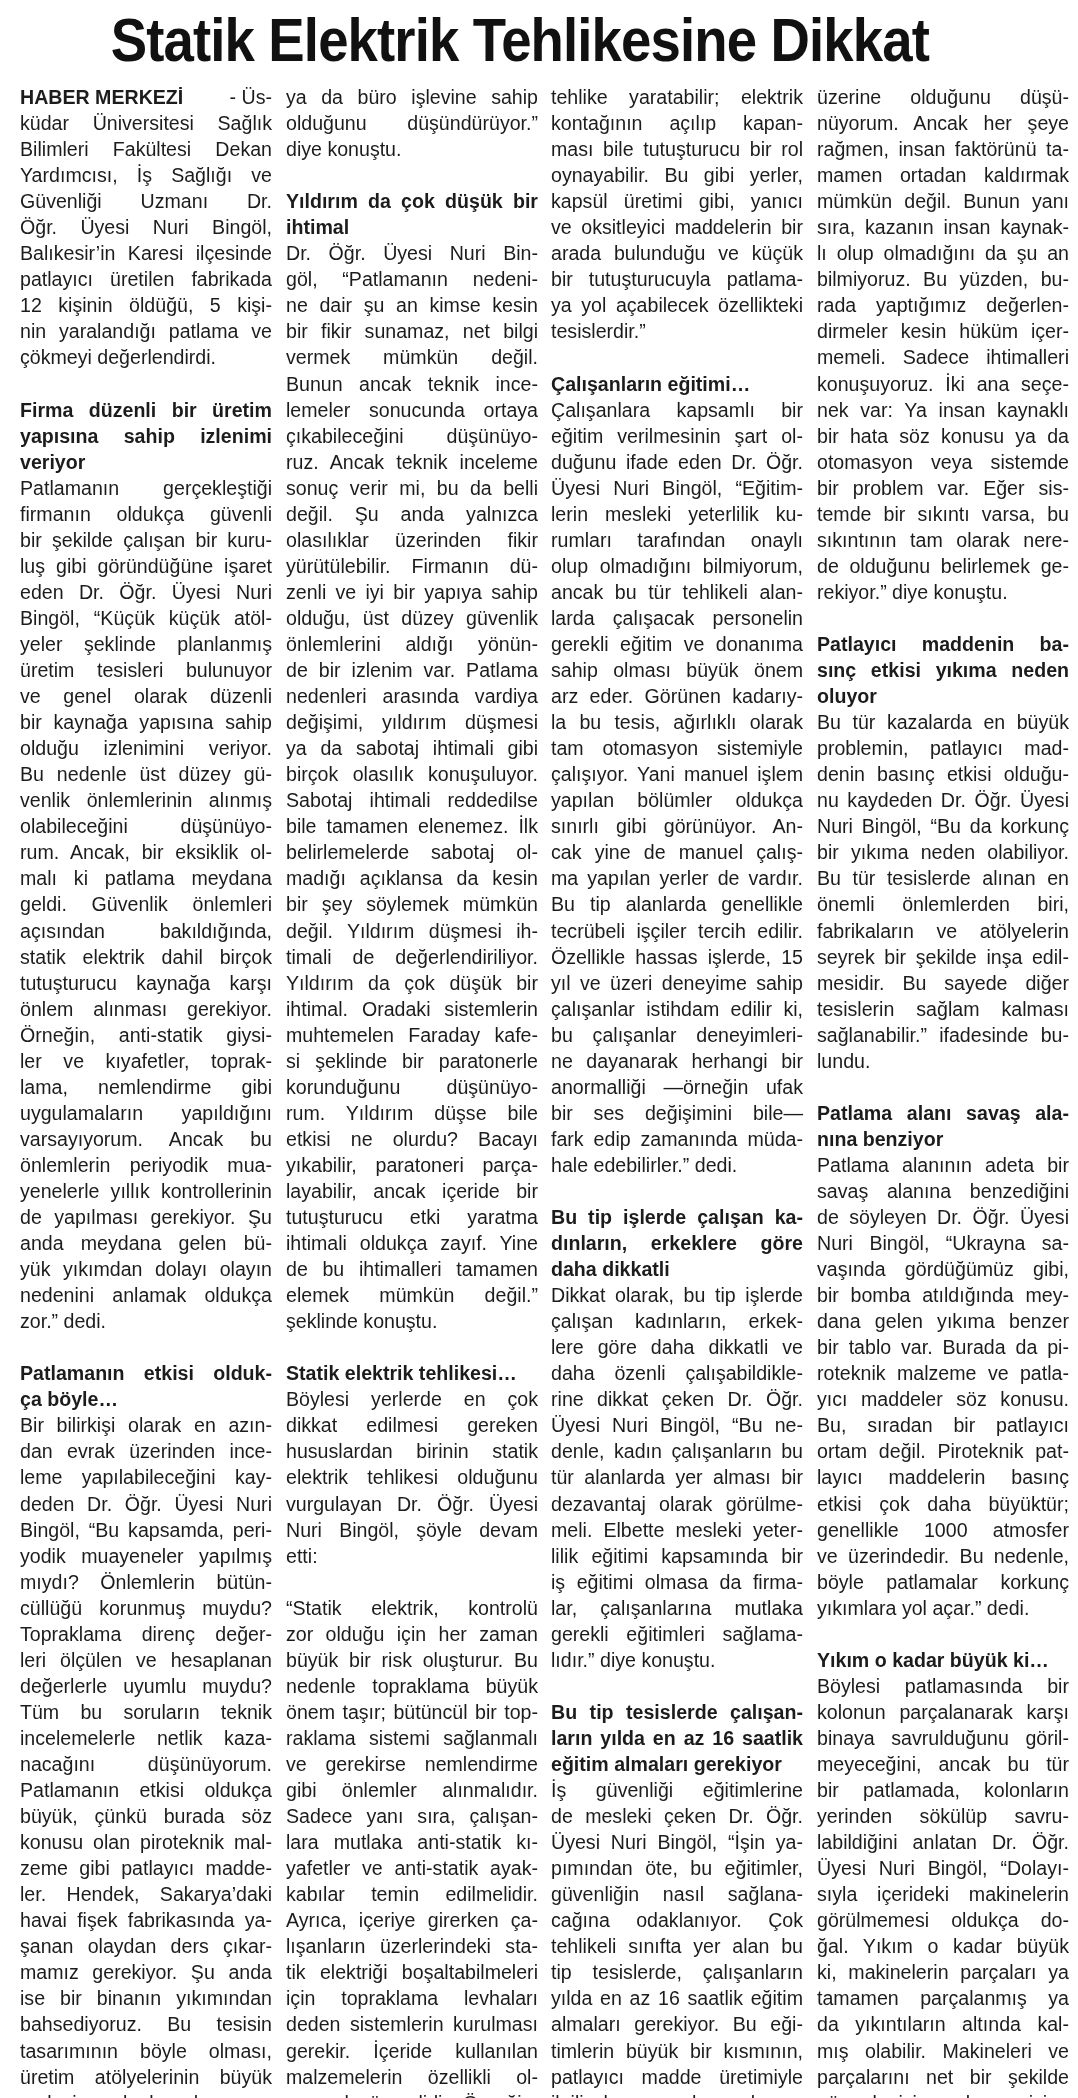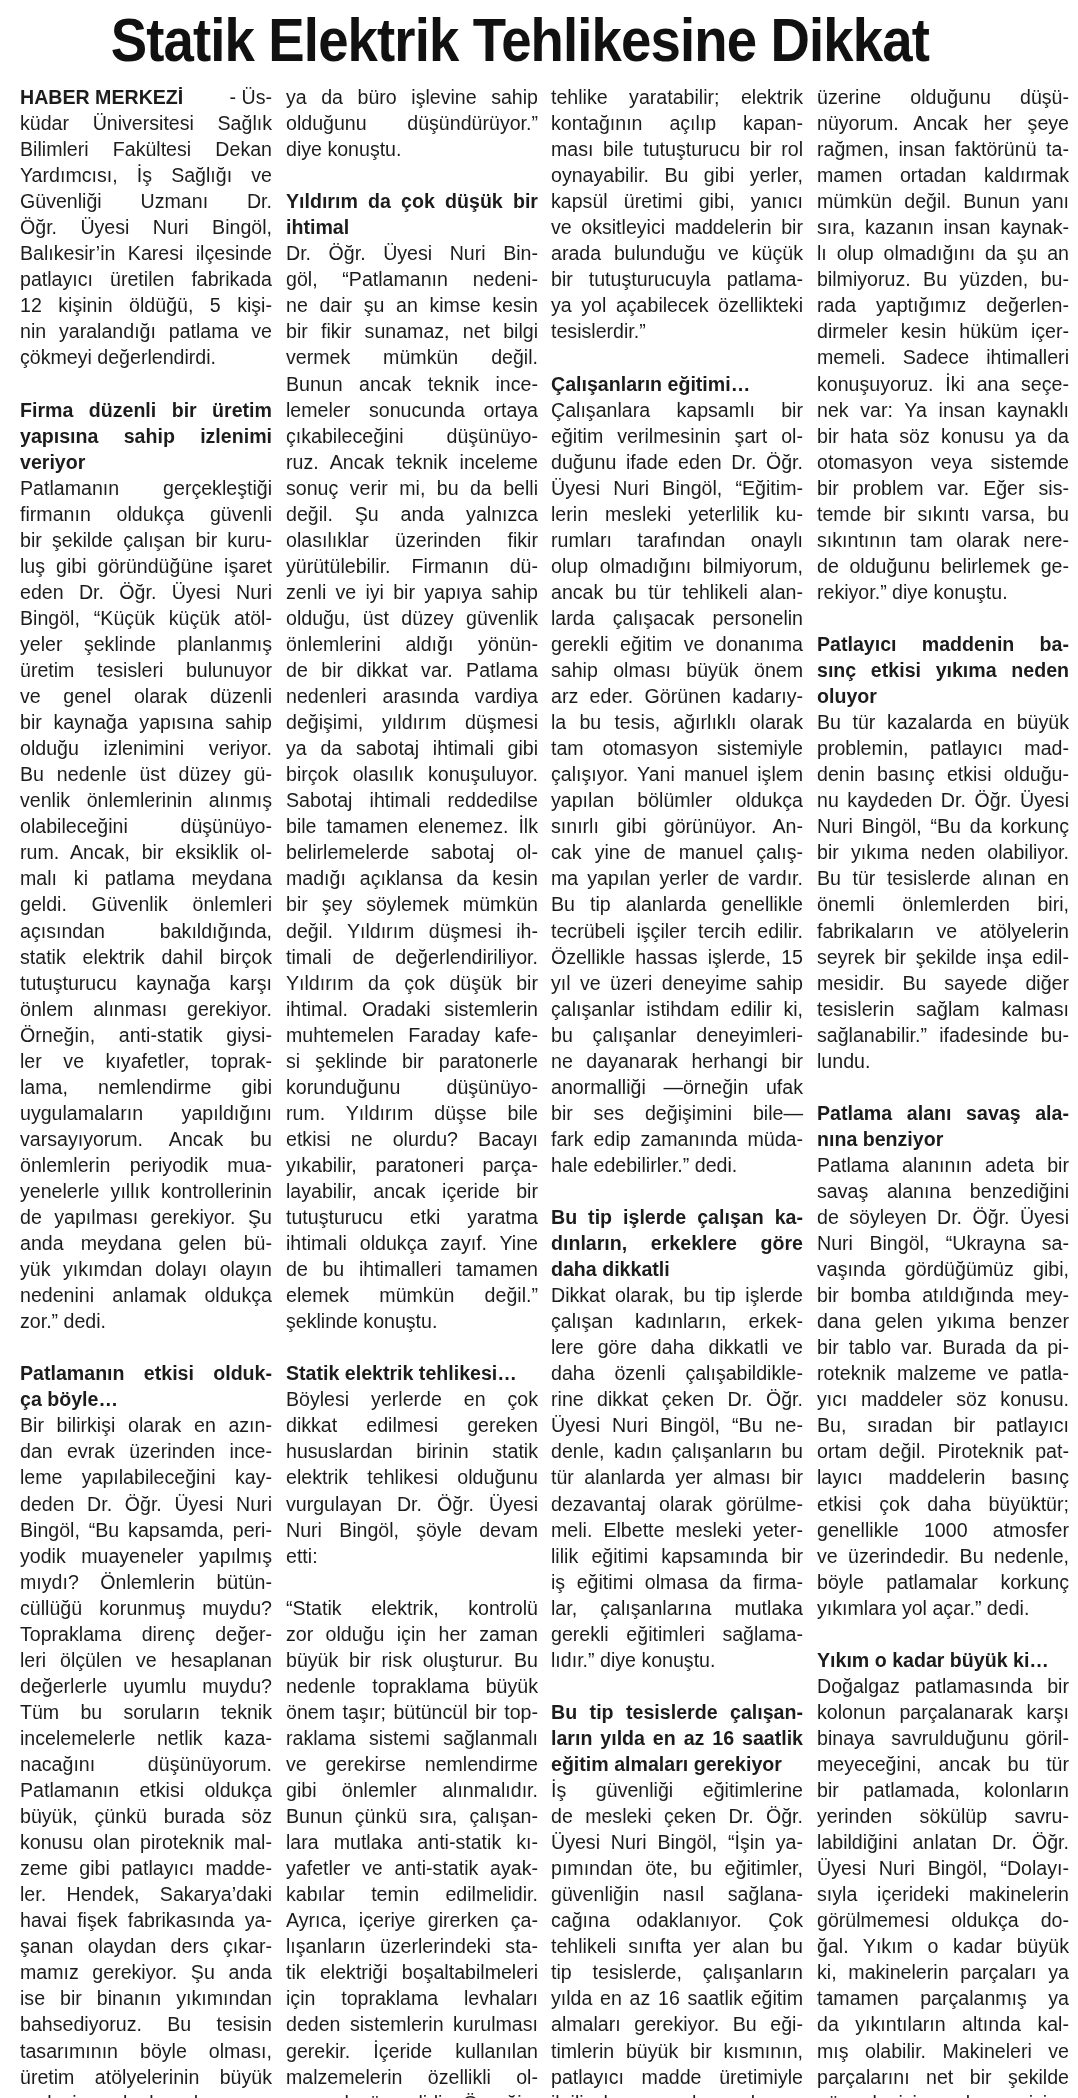--- a/index.html
+++ b/index.html
@@ -137,21 +137,21 @@
     <span class="ln">lemeler sonucunda ortaya</span>
     <span class="ln">çıkabileceğini düşünüyo-</span>
     <span class="ln">ruz. Ancak teknik inceleme</span>
     <span class="ln">sonuç verir mi, bu da belli</span>
     <span class="ln">değil. Şu anda yalnızca</span>
     <span class="ln">olasılıklar üzerinden fikir</span>
     <span class="ln">yürütülebilir. Firmanın dü-</span>
     <span class="ln">zenli ve iyi bir yapıya sahip</span>
     <span class="ln">olduğu, üst düzey güvenlik</span>
     <span class="ln">önlemlerini aldığı yönün-</span>
-    <span class="ln">de bir dikkat var. Patlama</span>
+    <span class="ln">de bir izlenim var. Patlama</span>
     <span class="ln">nedenleri arasında vardiya</span>
     <span class="ln">değişimi, yıldırım düşmesi</span>
     <span class="ln">ya da sabotaj ihtimali gibi</span>
     <span class="ln">birçok olasılık konuşuluyor.</span>
     <span class="ln">Sabotaj ihtimali reddedilse</span>
     <span class="ln">bile tamamen elenemez. İlk</span>
     <span class="ln">belirlemelerde sabotaj ol-</span>
     <span class="ln">madığı açıklansa da kesin</span>
     <span class="ln">bir şey söylemek mümkün</span>
     <span class="ln">değil. Yıldırım düşmesi ih-</span>
@@ -181,21 +181,21 @@
     <span class="ln last">etti:</span>
     <span class="ln gap"></span>
     <span class="ln">“Statik elektrik, kontrolü</span>
     <span class="ln">zor olduğu için her zaman</span>
     <span class="ln">büyük bir risk oluşturur. Bu</span>
     <span class="ln">nedenle topraklama büyük</span>
     <span class="ln">önem taşır; bütüncül bir top-</span>
     <span class="ln">raklama sistemi sağlanmalı</span>
     <span class="ln">ve gerekirse nemlendirme</span>
     <span class="ln">gibi önlemler alınmalıdır.</span>
-    <span class="ln">Bunun çünkü sıra, çalışan-</span>
+    <span class="ln">Sadece yanı sıra, çalışan-</span>
     <span class="ln">lara mutlaka anti-statik kı-</span>
     <span class="ln">yafetler ve anti-statik ayak-</span>
     <span class="ln">kabılar temin edilmelidir.</span>
     <span class="ln">Ayrıca, içeriye girerken ça-</span>
     <span class="ln">lışanların üzerlerindeki sta-</span>
     <span class="ln">tik elektriği boşaltabilmeleri</span>
     <span class="ln">için topraklama levhaları</span>
     <span class="ln">deden sistemlerin kurulması</span>
     <span class="ln">gerekir. İçeride kullanılan</span>
     <span class="ln">malzemelerin özellikli ol-</span>
@@ -336,21 +336,21 @@
     <span class="ln">Bu, sıradan bir patlayıcı</span>
     <span class="ln">ortam değil. Piroteknik pat-</span>
     <span class="ln">layıcı maddelerin basınç</span>
     <span class="ln">etkisi çok daha büyüktür;</span>
     <span class="ln">genellikle 1000 atmosfer</span>
     <span class="ln">ve üzerindedir. Bu nedenle,</span>
     <span class="ln">böyle patlamalar korkunç</span>
     <span class="ln last">yıkımlara yol açar.” dedi.</span>
     <span class="ln gap"></span>
     <span class="ln b last">Yıkım o kadar büyük ki…</span>
-    <span class="ln">Doğalgaz patlamasında bir</span>
+    <span class="ln">Böylesi patlamasında bir</span>
     <span class="ln">kolonun parçalanarak karşı</span>
     <span class="ln">binaya savrulduğunu göril-</span>
     <span class="ln">meyeceğini, ancak bu tür</span>
     <span class="ln">bir patlamada, kolonların</span>
     <span class="ln">yerinden sökülüp savru-</span>
     <span class="ln">labildiğini anlatan Dr. Öğr.</span>
     <span class="ln">Üyesi Nuri Bingöl, “Dolayı-</span>
     <span class="ln">sıyla içerideki makinelerin</span>
     <span class="ln">görülmemesi oldukça do-</span>
     <span class="ln">ğal. Yıkım o kadar büyük</span>

